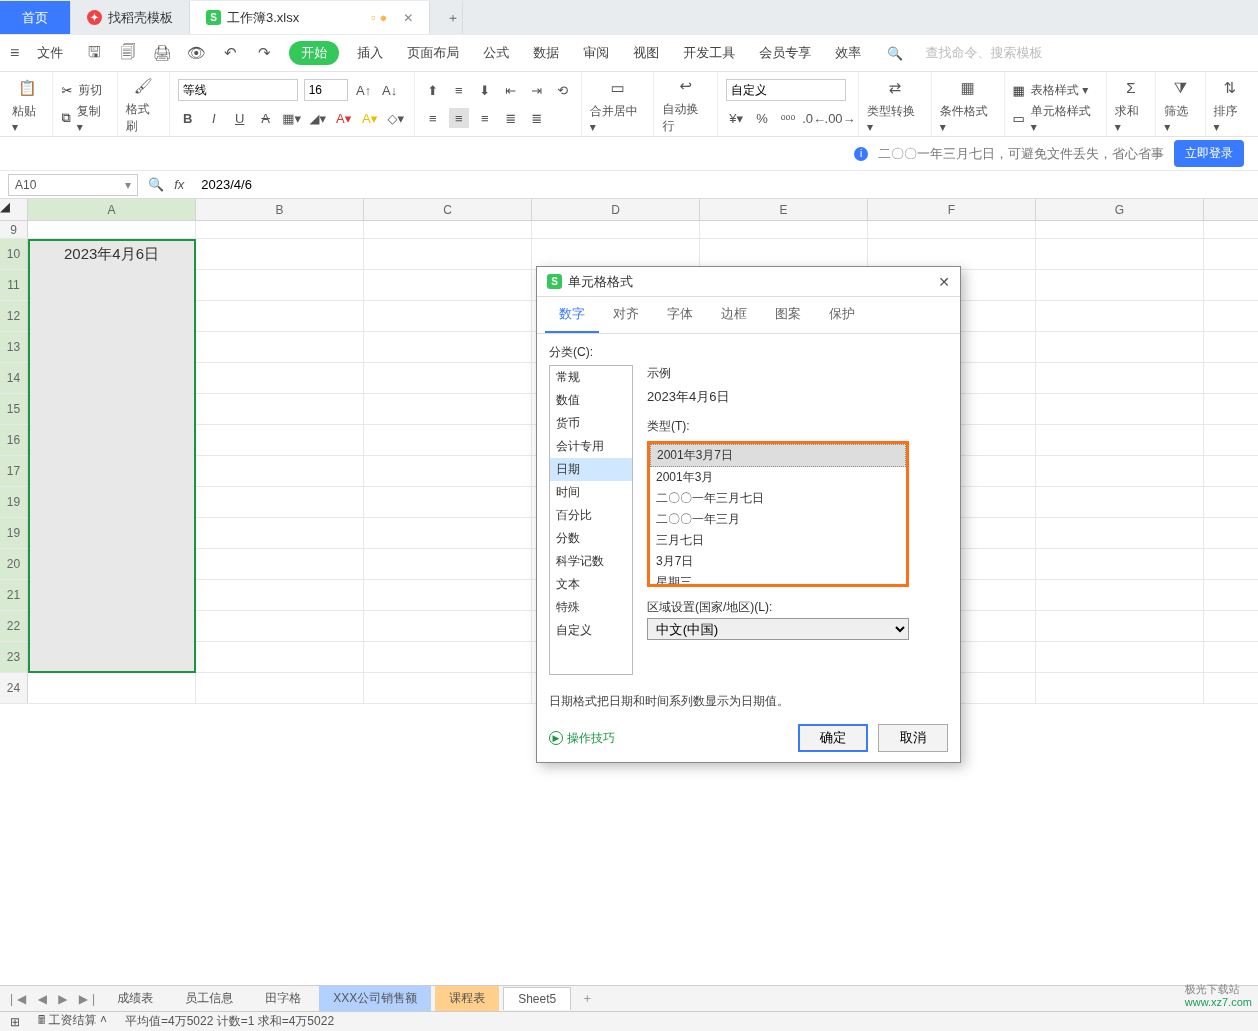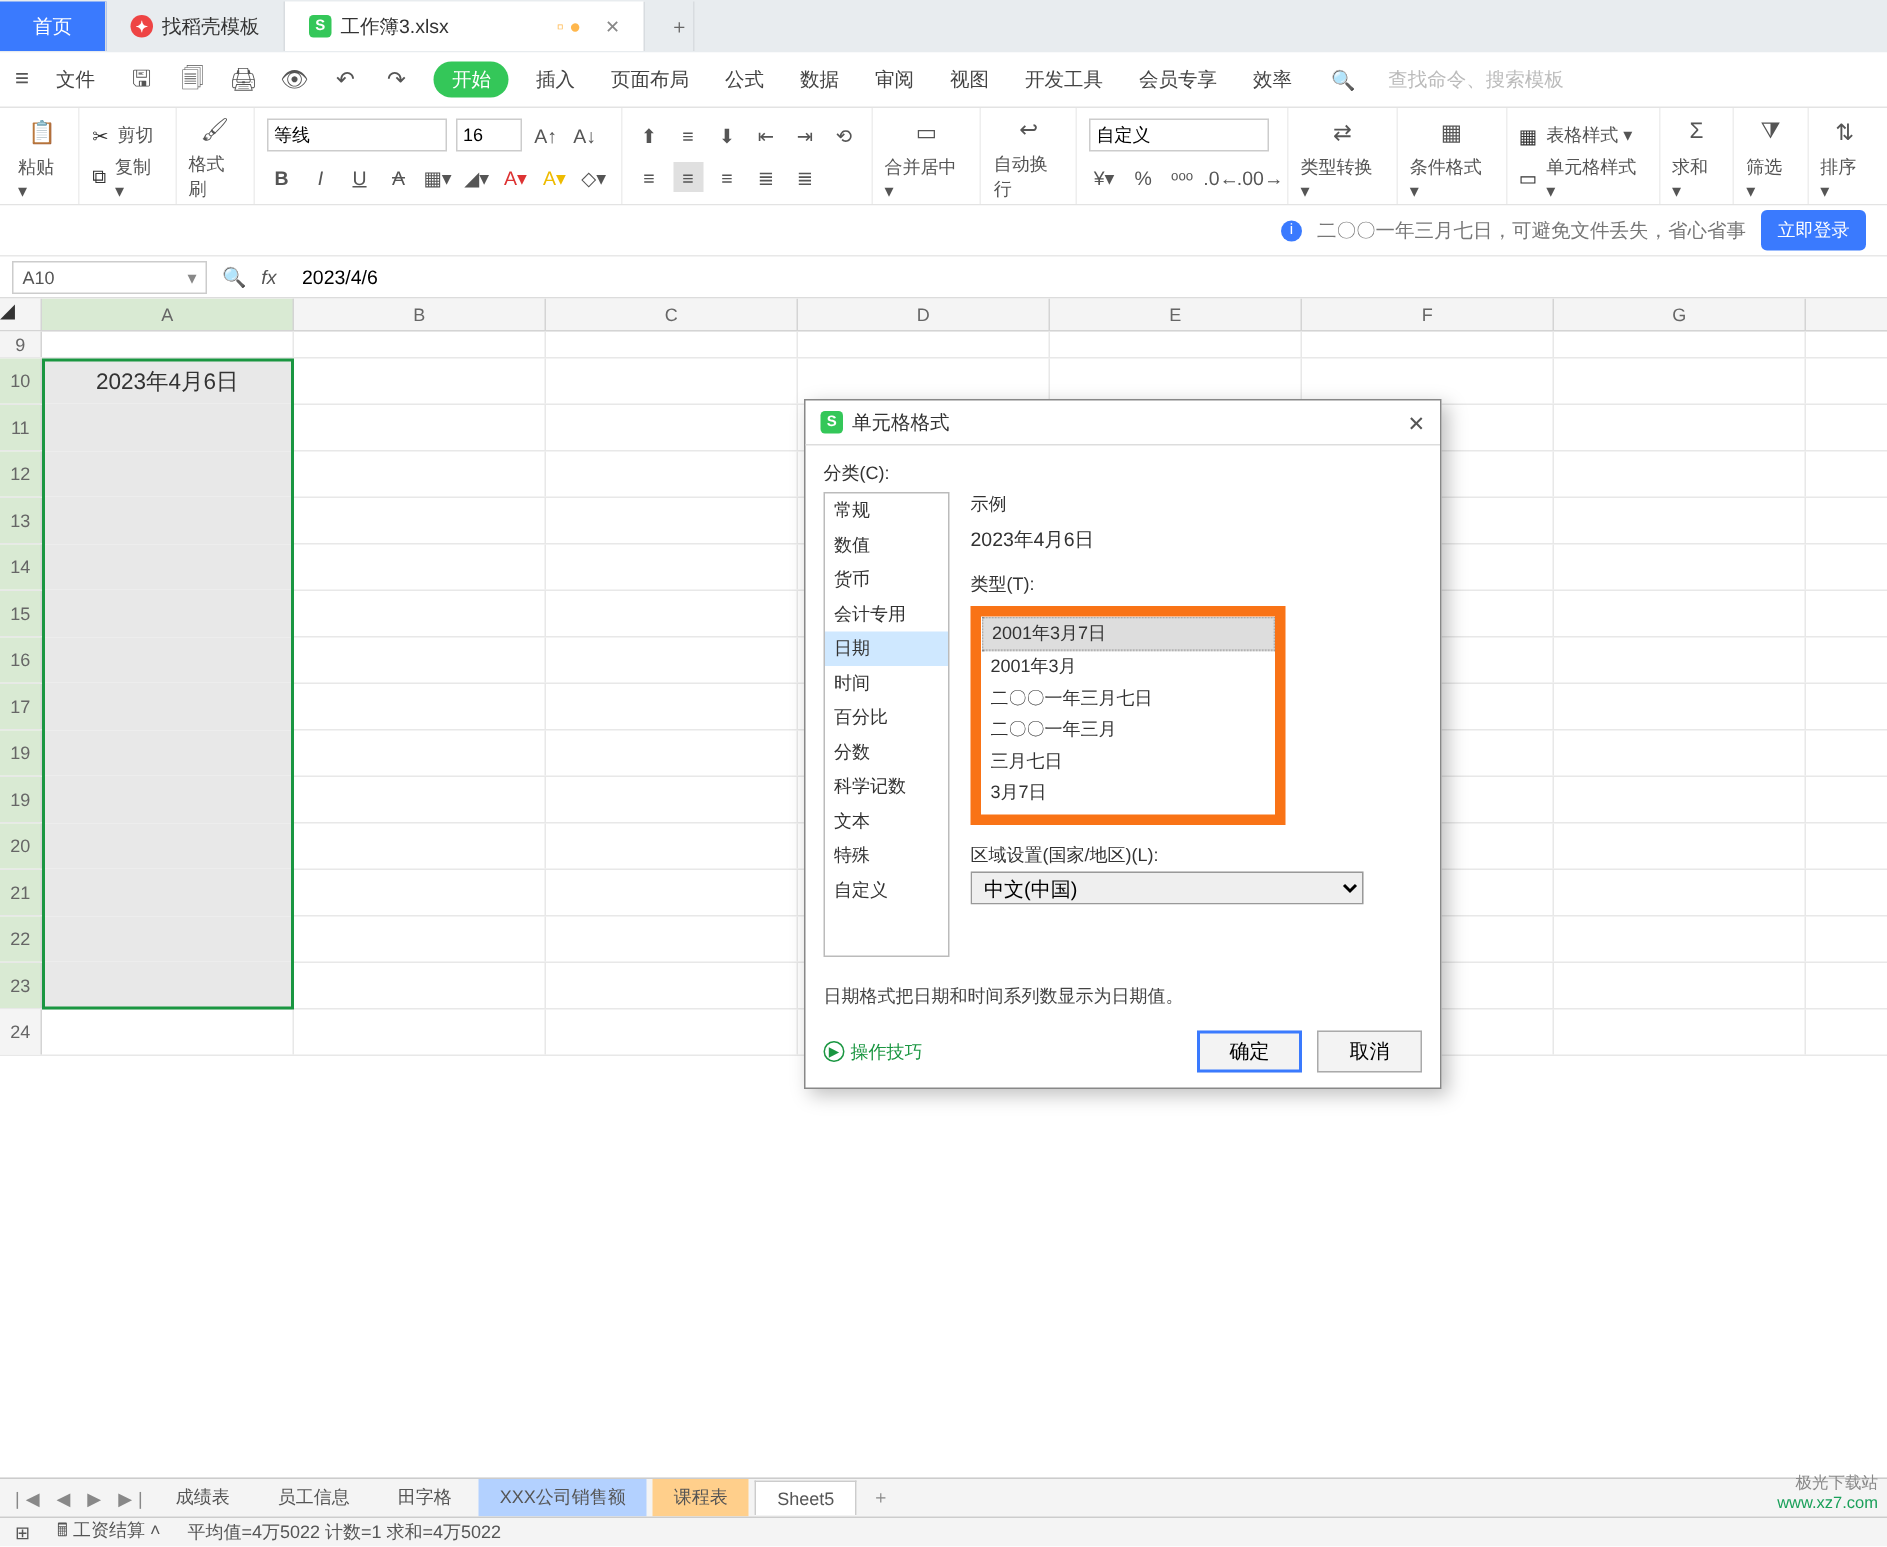--- a/index.html
+++ b/index.html
@@ -57,39 +57,39 @@
 .dlg-tab.active{color:#3a7afe;border-bottom:2px solid #3a7afe}
 .dlg-body{padding:10px 12px}
 .cat-label{font-size:12px;margin-bottom:4px}
 .body-row{display:flex;gap:14px}
 .cat-list{width:84px;height:310px;border:1px solid #bbb;overflow:auto}
 .cat-item{padding:3px 6px;cursor:pointer}
 .cat-item.sel{background:#cfe8ff}
 .right-col{flex:1}
 .sample-lbl{margin-bottom:6px}
 .sample-val{margin-bottom:12px;font-size:13px}
-.type-list{width:210px;height:146px;border:7px solid #f97316;overflow-y:scroll}
+.type-list{width:262px;height:146px;border:3px solid #f97316;overflow-y:scroll}
 .type-item{padding:2px 6px;cursor:pointer}
 .type-item.sel{background:#ddd;border:1px dotted #888}
 .locale-sel{width:262px;height:22px;border:1px solid #999;margin-top:2px;padding:0 4px}
 .dlg-note{padding:8px 12px 4px;font-size:12px;color:#444}
 .dlg-foot{display:flex;align-items:center;justify-content:space-between;padding:10px 12px}
 .tips{color:#1a9641;display:flex;align-items:center;gap:4px}
 .foot-btns{display:flex;gap:10px}
 .dlg-btn{width:70px;height:28px;border:1px solid #aaa;background:#f3f3f3;cursor:pointer}
 .dlg-btn.ok{border:2px solid #3a7afe}
 
 .sheettabs{position:absolute;left:0;right:0;bottom:20px;height:26px;background:#f4f4f4;border-top:1px solid #ccc;display:flex;align-items:center;padding:0 10px;gap:4px;font-size:12px}
 .st-nav{color:#888;letter-spacing:4px}
 .st{padding:4px 14px;color:#555;cursor:pointer}
 .st.hl{background:#ffcf8b}
 .st.hl2{background:#b3d1ff}
 .st.active{background:#fff;border:1px solid #ccc;border-bottom:none}
 .statusbar{position:absolute;left:0;right:0;bottom:0;height:20px;background:#f4f4f4;border-top:1px solid #ccc;display:flex;align-items:center;padding:0 10px;font-size:12px;color:#555;gap:18px}
-.logo{position:absolute;right:6px;bottom:22px;font-size:11px;color:#1aa05a;text-align:right;line-height:1.2}
+.logo{position:absolute;right:6px;bottom:22px;font-size:11px;color:#1aa05a;line-height:1.2}
 .logo .grey{color:#888}
 .sicon{width:15px;height:15px;background:#34c759;color:#fff;display:inline-flex;align-items:center;justify-content:center;border-radius:3px;font-size:10px;font-weight:bold}
 .xicon{width:15px;height:15px;background:#e44;color:#fff;display:inline-flex;align-items:center;justify-content:center;border-radius:50%;font-size:10px;font-weight:bold}
 .info-ico{width:14px;height:14px;border-radius:50%;background:#3a7afe;color:#fff;display:inline-flex;align-items:center;justify-content:center;font-size:10px}
 </style>
 </head>
 <body>
 
 <div class="tabs">
   <div class="tab home">首页</div>
@@ -433,20 +433,28 @@
   <div class="range-border" style="top: 40px; height: 434px;"></div>
 </div>
 
 <div class="dialog">
   <div class="dlg-title">
     <span class="t">
         <span class="sicon">S</span>
         <span>单元格格式</span>
       </span>
     <span style="font-size:14px;color:#555">✕</span>
+  </div>
+  <div class="dlg-tabs">
+    <div class="dlg-tab active">数字</div>
+    <div class="dlg-tab">对齐</div>
+    <div class="dlg-tab">字体</div>
+    <div class="dlg-tab">边框</div>
+    <div class="dlg-tab">图案</div>
+    <div class="dlg-tab">保护</div>
   </div>
   <div class="dlg-body">
     <div class="cat-label">分类(C):</div>
     <div class="body-row">
       <div class="cat-list" id="cat-list">
           <div class="cat-item">常规</div>
           <div class="cat-item">数值</div>
           <div class="cat-item">货币</div>
           <div class="cat-item">会计专用</div>
           <div class="cat-item sel">日期</div>

